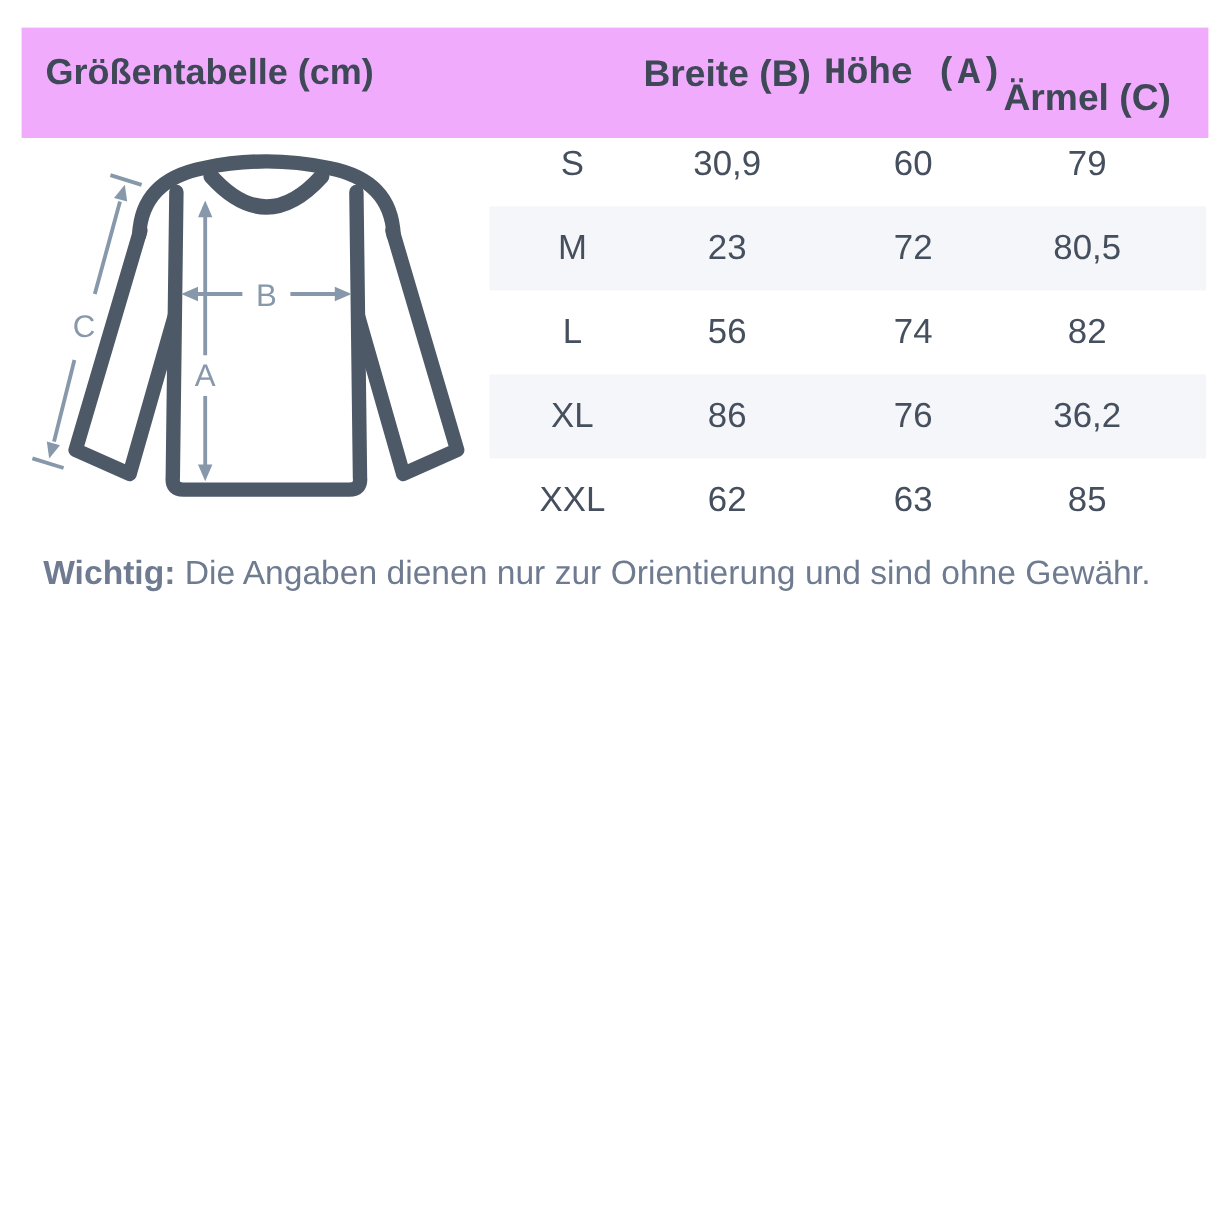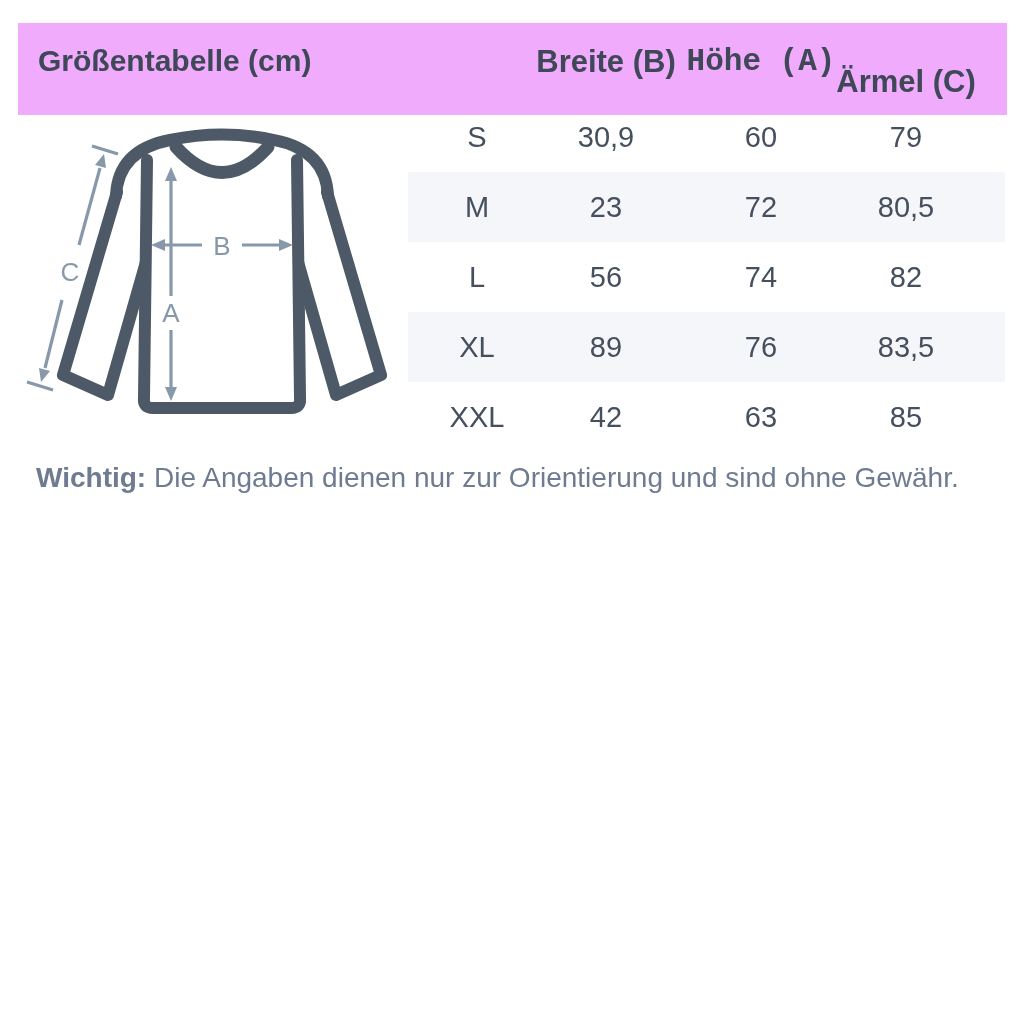--- a/index.html
+++ b/index.html
@@ -115,27 +115,27 @@
     <span class="tcell col-aermel">80,5</span>
   </div>
   <div class="trow">
     <span class="tcell col-size">L</span>
     <span class="tcell col-breite">56</span>
     <span class="tcell col-hoehe">74</span>
     <span class="tcell col-aermel">82</span>
   </div>
   <div class="trow striped">
     <span class="tcell col-size">XL</span>
-    <span class="tcell col-breite">89</span>
+    <span class="tcell col-breite">86</span>
     <span class="tcell col-hoehe">76</span>
-    <span class="tcell col-aermel">83,5</span>
+    <span class="tcell col-aermel">36,2</span>
   </div>
   <div class="trow">
     <span class="tcell col-size">XXL</span>
-    <span class="tcell col-breite">42</span>
+    <span class="tcell col-breite">62</span>
     <span class="tcell col-hoehe">63</span>
     <span class="tcell col-aermel">85</span>
   </div>
 </div>
 
 <svg class="diagram-svg" viewBox="0 0 1024 1024">
 
   <g fill="#ffffff" stroke="#4d5966" stroke-width="12" stroke-linejoin="round" stroke-linecap="round">
     <path d="M 117 192 L 63 375 L 108 395 L 146 262"></path>
     <path d="M 327 192 L 381 375 L 336 395 L 298 262"></path>

